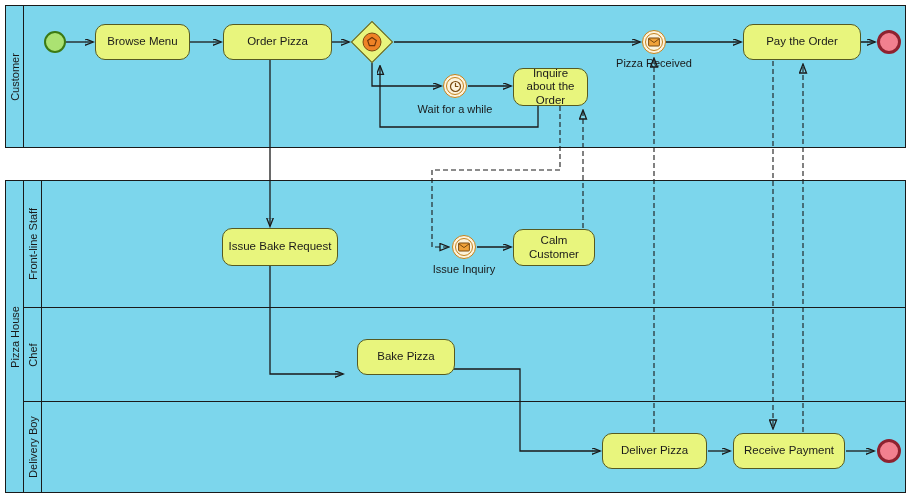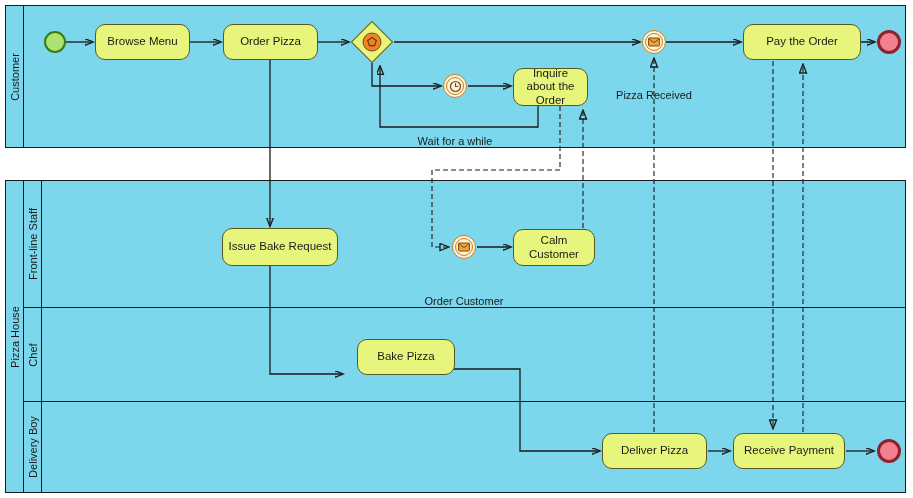--- a/index.html
+++ b/index.html
@@ -39,21 +39,21 @@
   .intermediate{
     width:24px;height:24px;background:var(--intermediate-fill,#fdf3dc);
     border:1.5px solid var(--intermediate-border,#c4821c);
     display:flex;align-items:center;justify-content:center;
   }
   .intermediate::before{
     content:"";position:absolute;inset:2px;border-radius:50%;
     border:1px solid var(--intermediate-border,#c4821c);
   }
   .intermediate svg{position:relative;z-index:1;}
-  .float-label{position:absolute;z-index:2;font-size:11px;text-align:center;margin-top:32px;}
+  .float-label{position:absolute;z-index:2;font-size:11px;text-align:center;}
   .gateway{position:absolute;width:42px;height:42px;z-index:3;}
   .gateway .diamond{
     position:absolute;inset:6px;transform:rotate(45deg);box-sizing:border-box;
     background:var(--task-fill,#e8f57d);border:1.5px solid var(--task-border,#565a22);
   }
   .gateway .gw-icon{
     position:absolute;left:50%;top:50%;transform:translate(-50%,-50%);
     width:19px;height:19px;border-radius:50%;box-sizing:border-box;
     background:var(--gateway-icon-fill,#ef8326);border:1.5px solid var(--icon-dark,#7a4a10);
     display:flex;align-items:center;justify-content:center;
@@ -126,21 +126,21 @@
       <path class="msg" d="M773,61 V429" marker-end="url(#oarr)"></path>
       <path class="msg" d="M803,432 V64" marker-end="url(#oarr)"></path>
     </g>
   </svg>
 
   <div class="event start-event" style="left:44px;top:31px"></div>
 
   <div class="task" style="left:95px;top:24px;width:95px;height:36px">
     <span>Browse Menu</span>
   </div>
-  <div class="task" style="left:223px;top:24px;width:95px;height:36px">
+  <div class="task" style="left:223px;top:24px;width:109px;height:36px">
     <span>Order Pizza</span>
   </div>
 
   <div class="gateway" style="left:351px;top:21px">
     <div class="diamond"></div>
     <div class="gw-icon">
       <svg width="11" height="11" viewBox="0 0 11 11">
         <polygon points="5.5,1 9.8,4.1 8.1,9.1 2.9,9.1 1.2,4.1" fill="none" stroke="#6e3508" stroke-width="1.2"></polygon>
       </svg>
     </div>
@@ -175,21 +175,21 @@
   <div class="task" style="left:222px;top:228px;width:116px;height:38px">
     <span>Issue Bake Request</span>
   </div>
 
   <div class="event intermediate" style="left:452px;top:235px">
     <svg width="12" height="10" viewBox="0 0 12 10">
       <rect x="0.6" y="1" width="10.8" height="8" rx="0.8" fill="#f0a23a" stroke="#7a4a10" stroke-width="1"></rect>
       <path d="M0.6,1.6 L6,5.6 L11.4,1.6" fill="none" stroke="#7a4a10" stroke-width="1"></path>
     </svg>
   </div>
-  <div class="float-label" style="left:414px;top:263px;width:100px">Order Customer</div>
+  <div class="float-label" style="left:414px;top:263px;width:100px">Issue Inquiry</div>
 
   <div class="task" style="left:513px;top:229px;width:82px;height:37px">
     <span>Calm Customer</span>
   </div>
 
   <div class="task" style="left:357px;top:339px;width:98px;height:36px">
     <span>Bake Pizza</span>
   </div>
 
   <div class="task" style="left:602px;top:433px;width:105px;height:36px">

